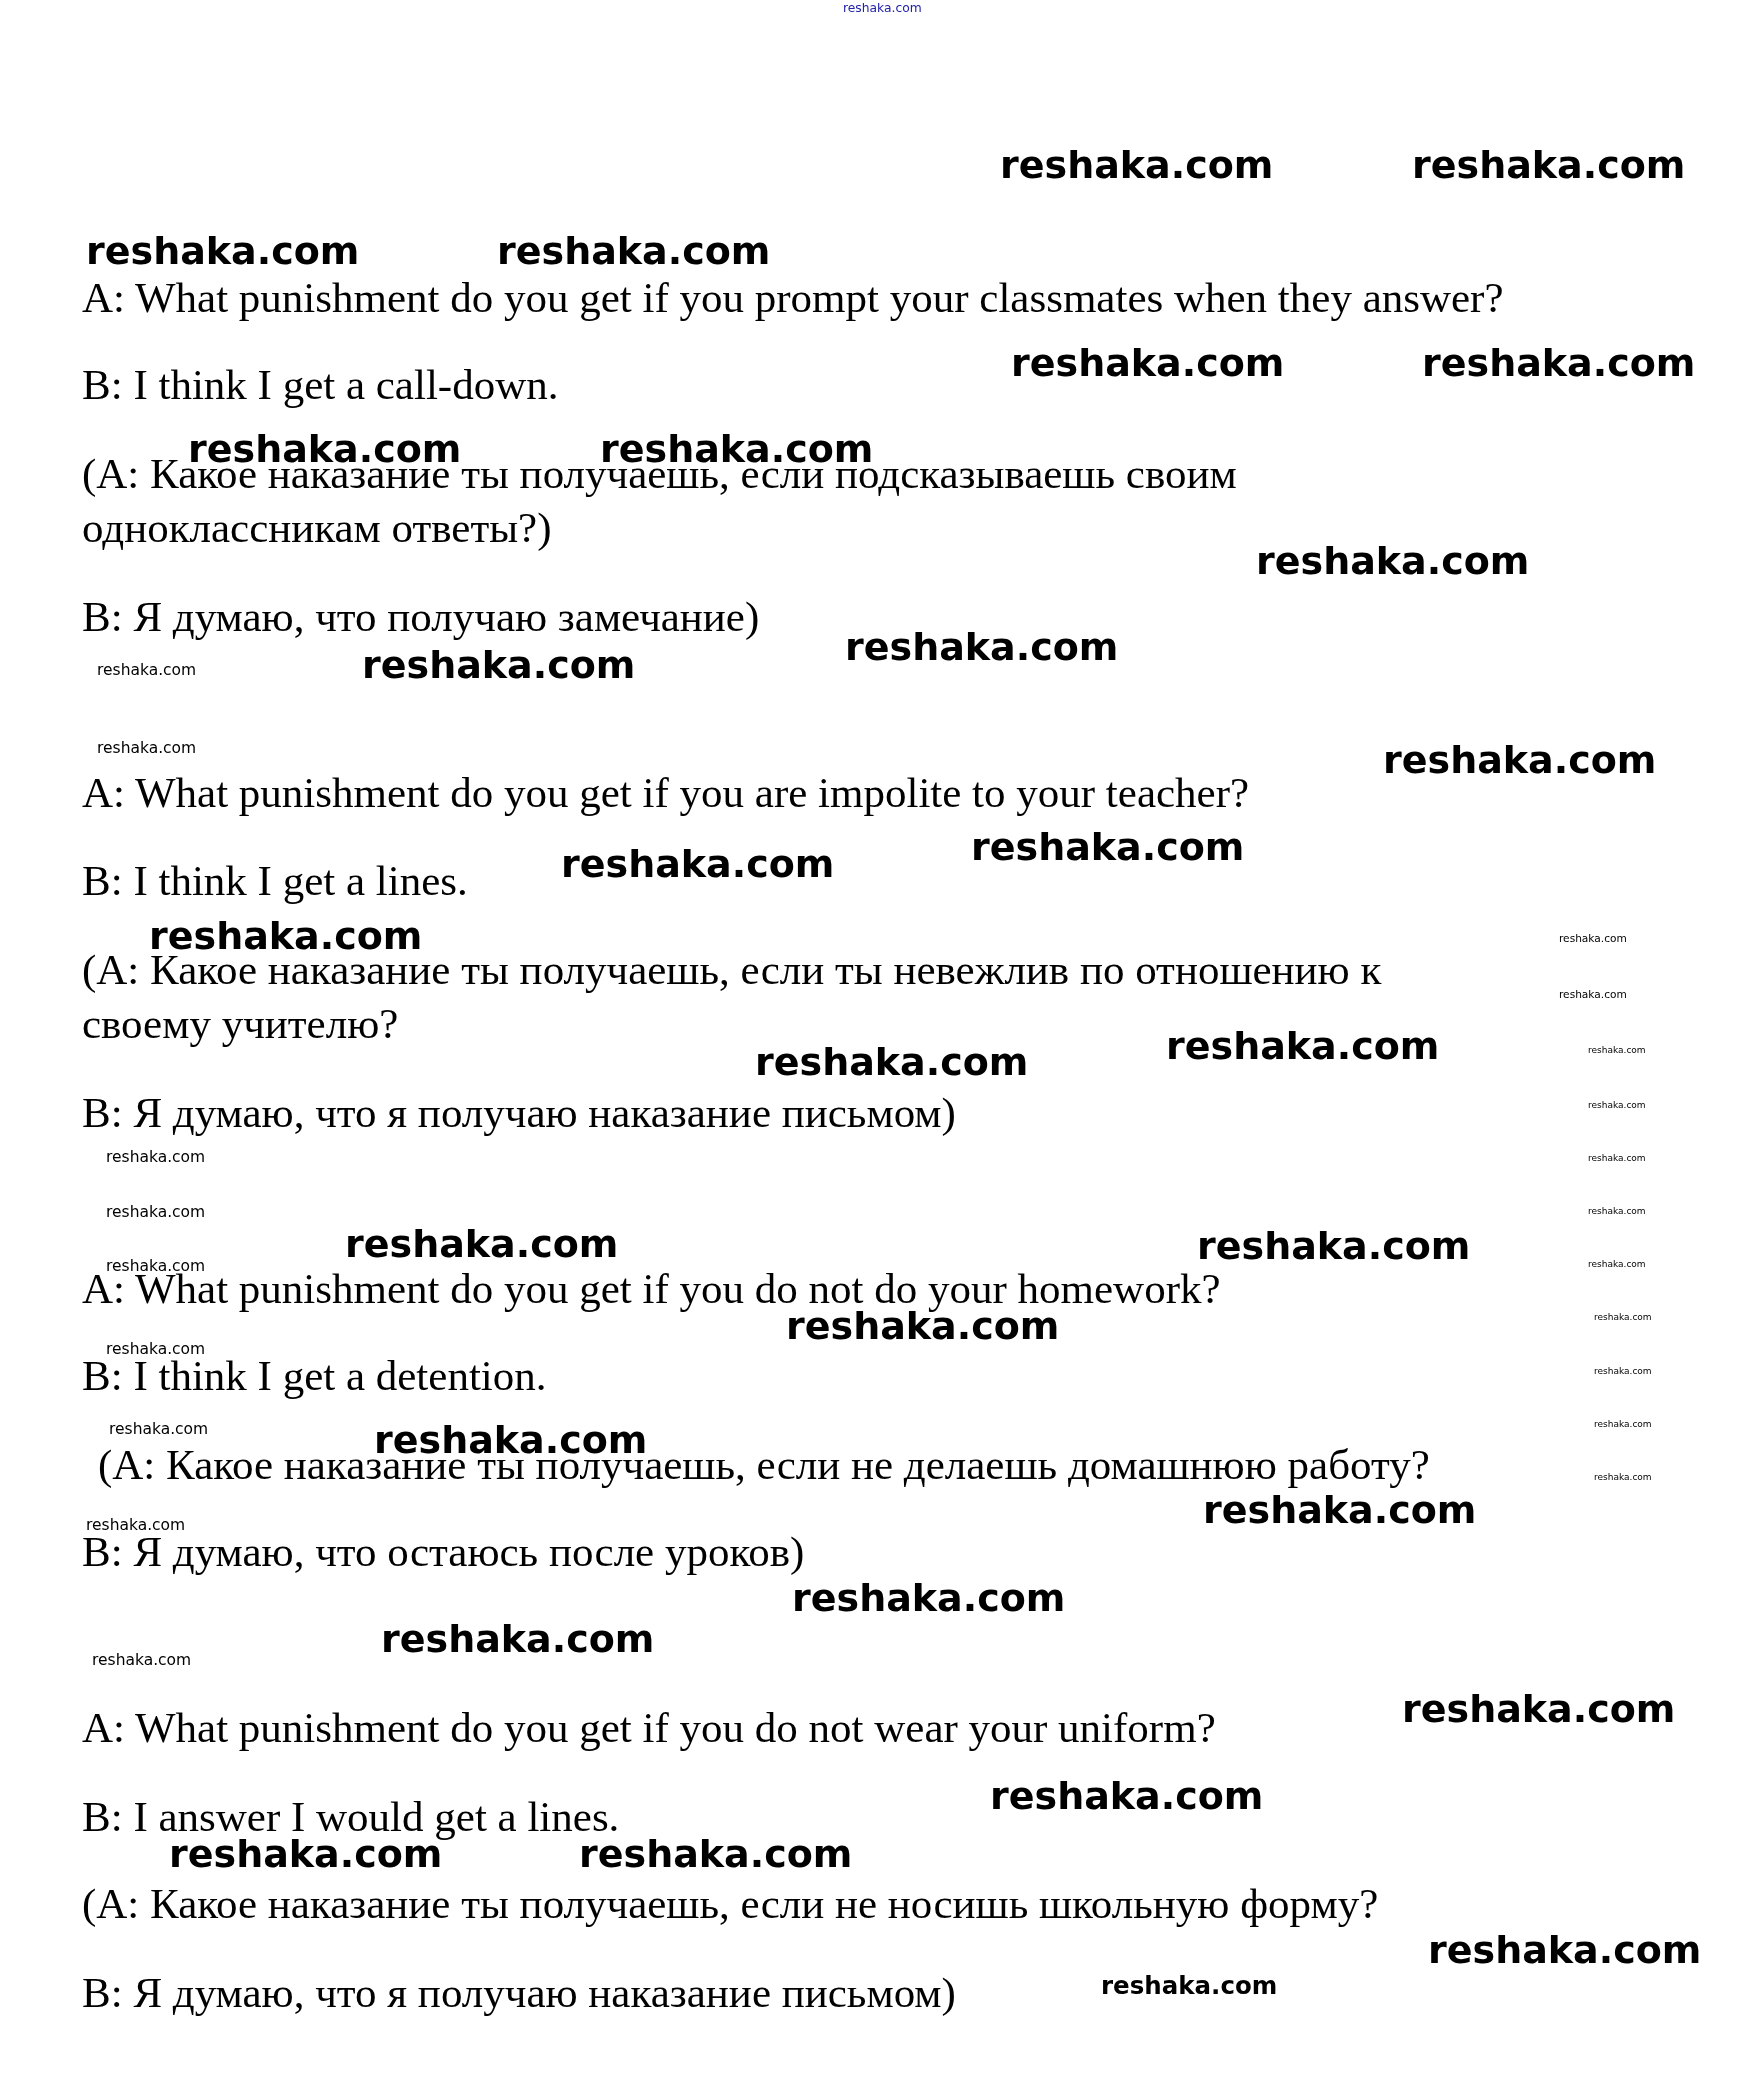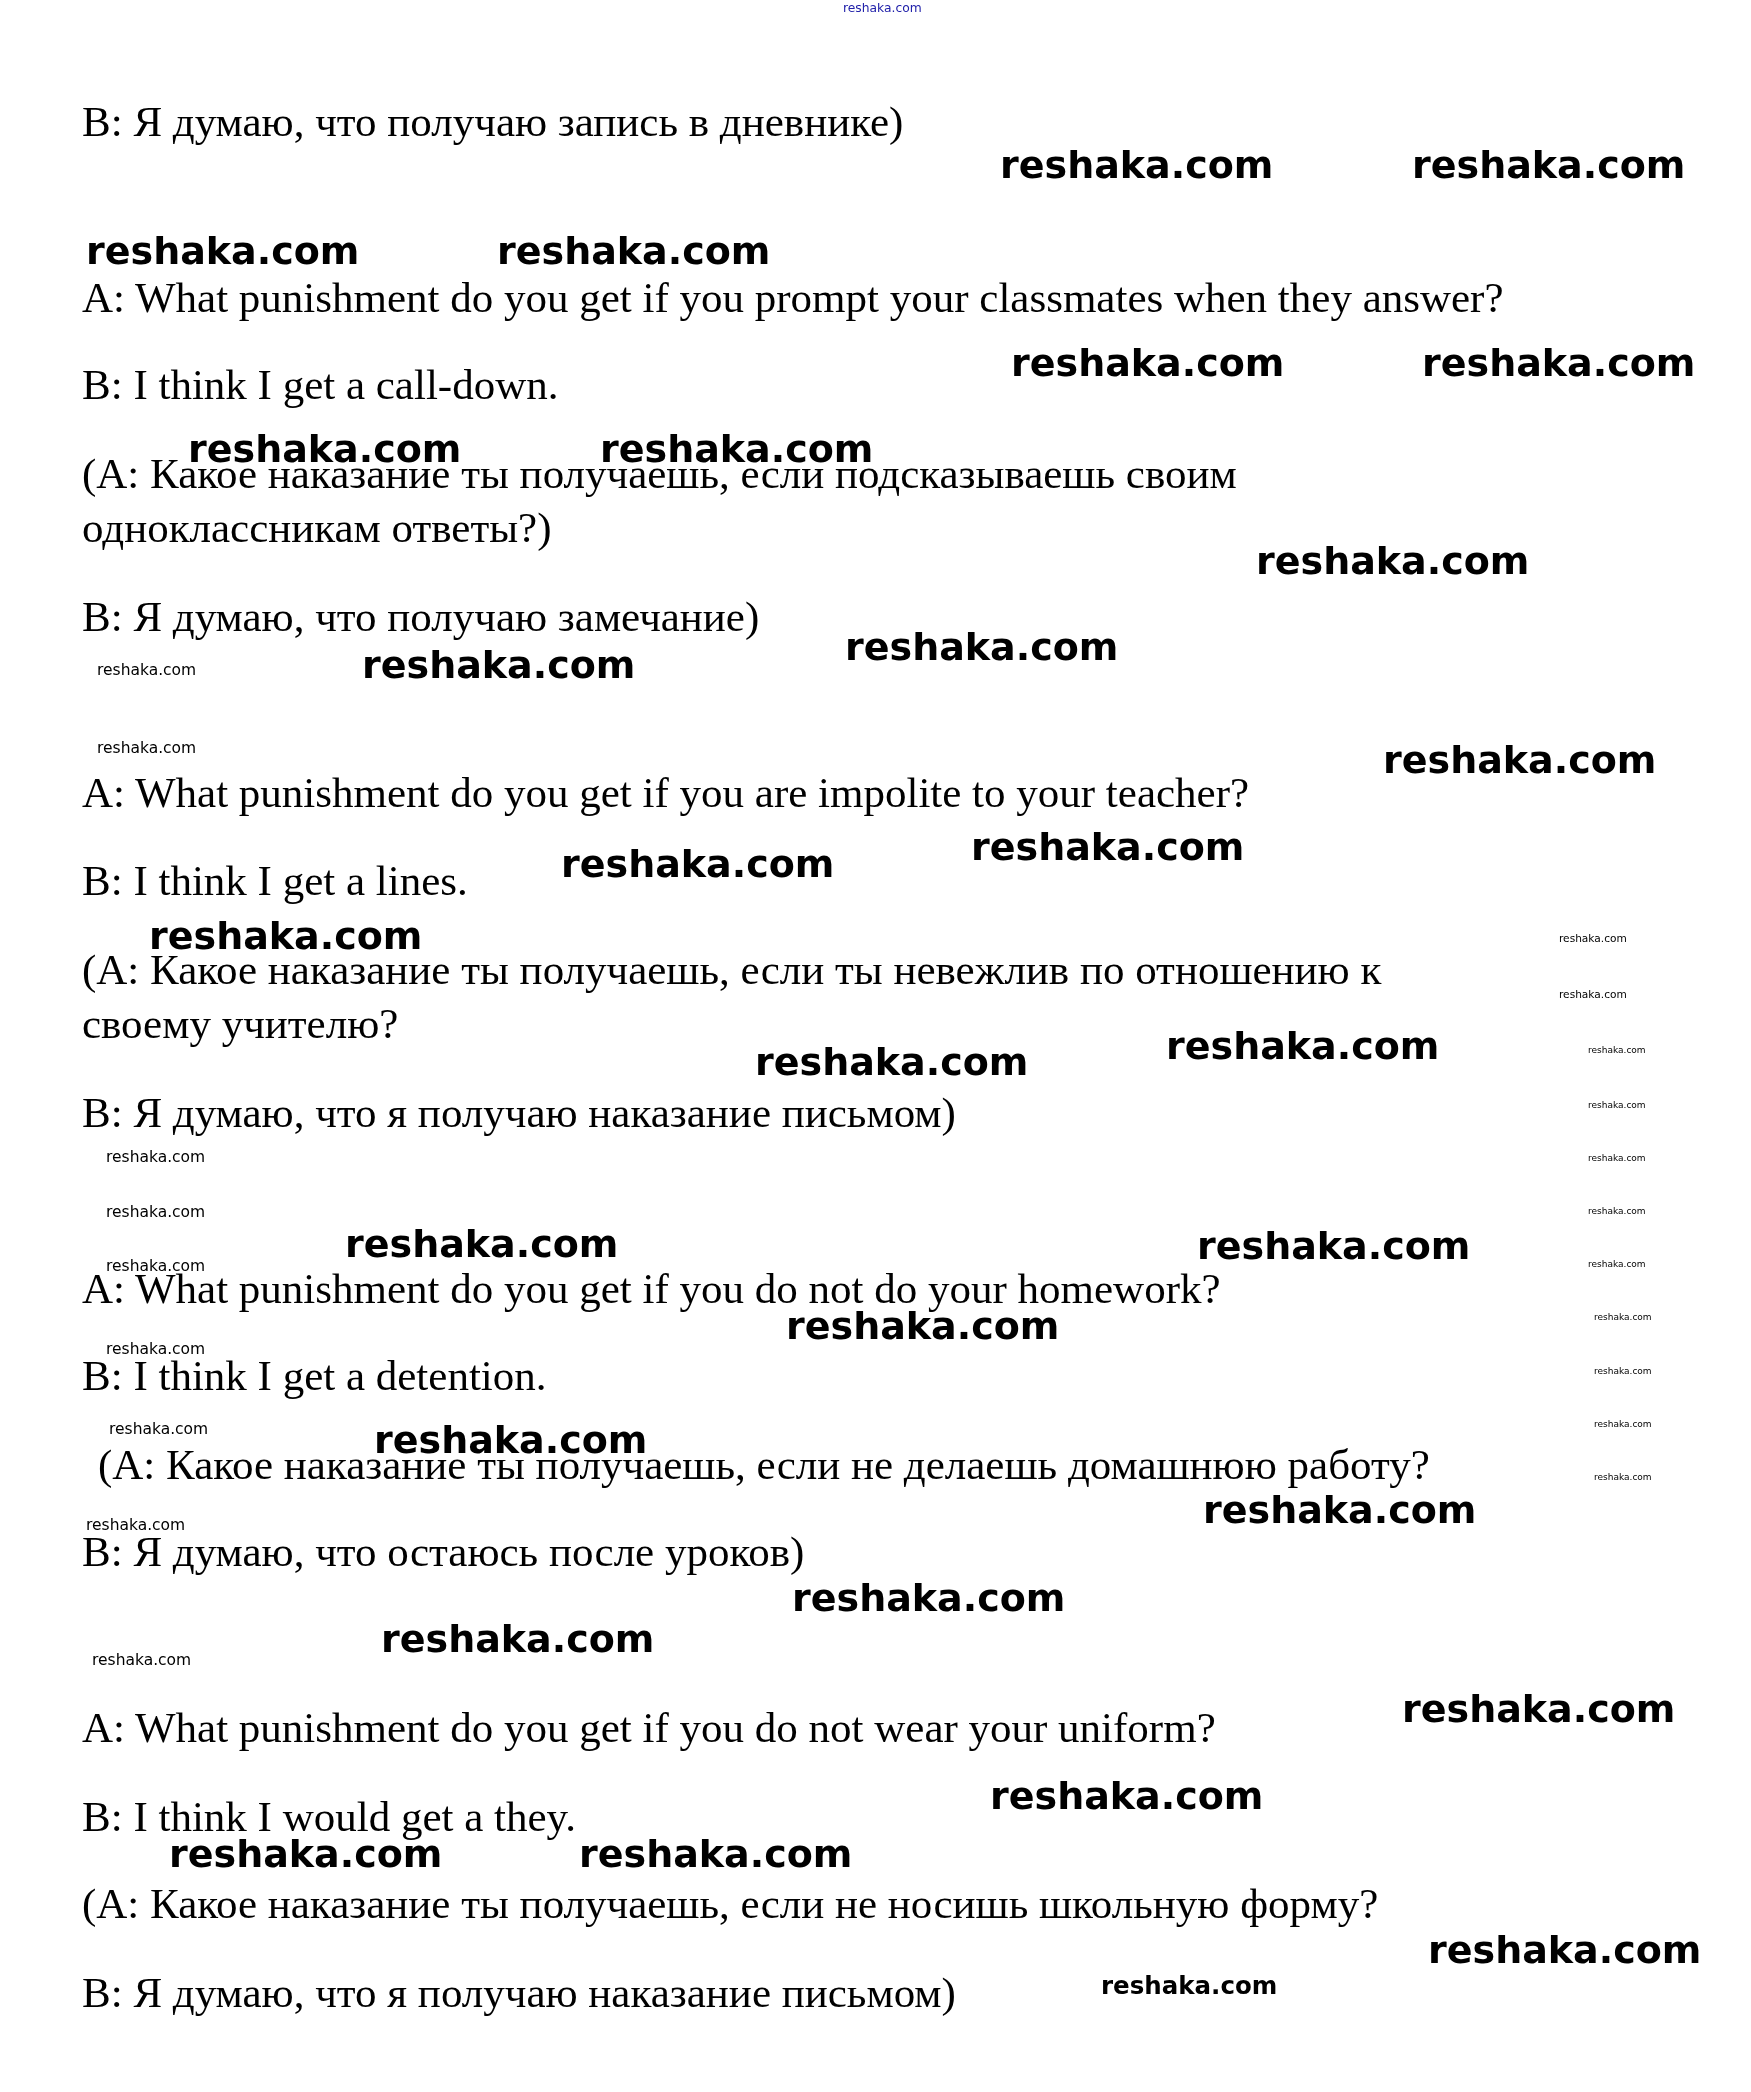--- a/index.html
+++ b/index.html
@@ -20,37 +20,36 @@
   .wm.tiny { font-size: 10.6px; font-weight: 400; }
   .wm.top { font-size: 12.3px; font-weight: 400; color: #2222aa; }
 </style>
 </head>
 <body>
 
 <div class="page">
 
   <span class="wm top" style="left:843px; top:1.6px;">reshaka.com</span>
 
-  <div class="line" style="top:100px;">B: Я думаю, что получаю запись в дневнике)</div>
   <div class="line" style="top:276px;">A: What punishment do you get if you prompt your classmates when they answer?</div>
   <div class="line" style="top:363px;">B: I think I get a call-down.</div>
   <div class="line" style="top:506px;">одноклассникам ответы?)</div>
   <div class="line" style="top:452px;">(A: Какое наказание ты получаешь, если подсказываешь своим</div>
   <div class="line" style="top:595px;">B: Я думаю, что получаю замечание)</div>
   <div class="line" style="top:771px;">A: What punishment do you get if you are impolite to your teacher?</div>
   <div class="line" style="top:859px;">B: I think I get a lines.</div>
   <div class="line" style="top:948px;text-align:right;">(A: Какое наказание ты получаешь, если ты невежлив по отношению к</div>
   <div class="line" style="top:1002px;">своему учителю?</div>
   <div class="line" style="top:1091px;">B: Я думаю, что я получаю наказание письмом)</div>
   <div class="line" style="top:1267px;">A: What punishment do you get if you do not do your homework?</div>
   <div class="line" style="top:1354px;">B: I think I get a detention.</div>
   <div class="line" style="top:1443px;margin-left:16px;">(A: Какое наказание ты получаешь, если не делаешь домашнюю работу?</div>
   <div class="line" style="top:1530px;">B: Я думаю, что остаюсь после уроков)</div>
   <div class="line" style="top:1706px;">A: What punishment do you get if you do not wear your uniform?</div>
-  <div class="line" style="top:1795px;">B: I think I would get a they.</div>
+  <div class="line" style="top:1795px;">B: I answer I would get a lines.</div>
   <div class="line" style="top:1882px;font-family:Liberation Serif, serif;">(A: Какое наказание ты получаешь, если не носишь школьную форму?</div>
   <div class="line" style="top:1971px;">B: Я думаю, что я получаю наказание письмом)</div>
 
   <span class="wm big" style="left:1000px; top:146px;">reshaka.com</span>
   <span class="wm big" style="left:1412px; top:146px;">reshaka.com</span>
   <span class="wm big" style="left:86px; top:232px;">reshaka.com</span>
   <span class="wm big" style="left:497px; top:232px;">reshaka.com</span>
   <span class="wm big" style="left:1011px; top:344px;">reshaka.com</span>
   <span class="wm big" style="left:1422px; top:344px;">reshaka.com</span>
   <span class="wm big" style="left:188px; top:430px;">reshaka.com</span>

